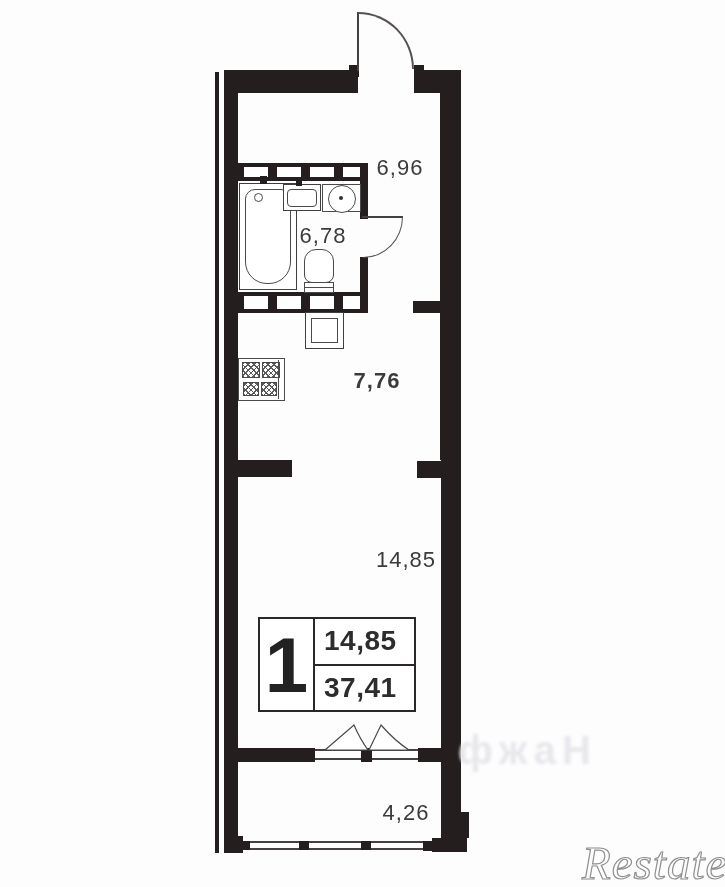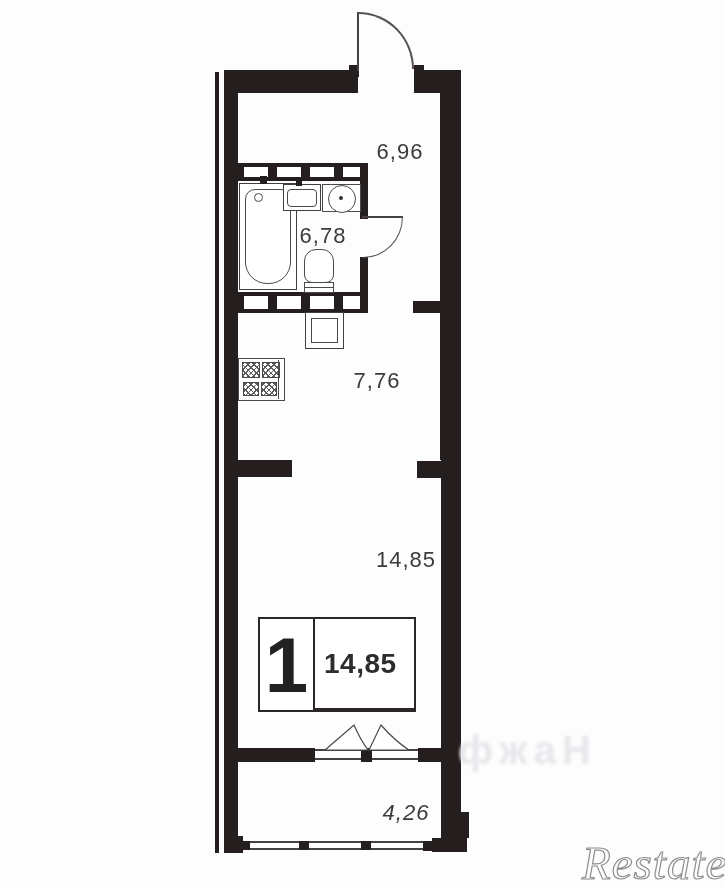--- a/index.html
+++ b/index.html
@@ -140,29 +140,30 @@
 
   <div class="ln" style="left:238px;top:841px;width:196px;height:2px;"></div>
   <div class="ln" style="left:238px;top:848px;width:196px;height:2px;"></div>
   <div class="w" style="left:240px;top:841px;width:10px;height:9px;"></div>
   <div class="w" style="left:299px;top:841px;width:10px;height:9px;"></div>
   <div class="w" style="left:361px;top:841px;width:10px;height:9px;"></div>
   <div class="w" style="left:423px;top:841px;width:11px;height:10px;"></div>
   <div class="w" style="left:225px;top:836px;width:18px;height:17px;"></div>
   <div class="w" style="left:432px;top:838px;width:35px;height:14px;"></div>
 
-  <div class="label" style="left:400px;top:152px;">6,96</div>
+  <div class="label" style="left:400px;top:168px;">6,96</div>
   <div class="label" style="left:323px;top:236px;">6,78</div>
-  <div class="label" style="left:377px;top:381px;">7,76</div>
+  <div class="label" style="left:377px;top:381px;font-weight:bold;">7,76</div>
   <div class="label" style="left:406px;top:560px;">14,85</div>
-  <div class="label" style="left:406px;top:813px;font-style:italic;">4,26</div>
+  <div class="label" style="left:406px;top:813px;">4,26</div>
 
   <div id="summary">
     <div class="cell-rooms">1</div>
     <div class="col">
       <div class="cell top">14,85</div>
+      <div class="cell">37,41</div>
     </div>
   </div>
 
   <div id="wm-faint">фжаН</div>
   <div id="wm-brand">Restate</div>
 
 </div>
 
 </body></html>

